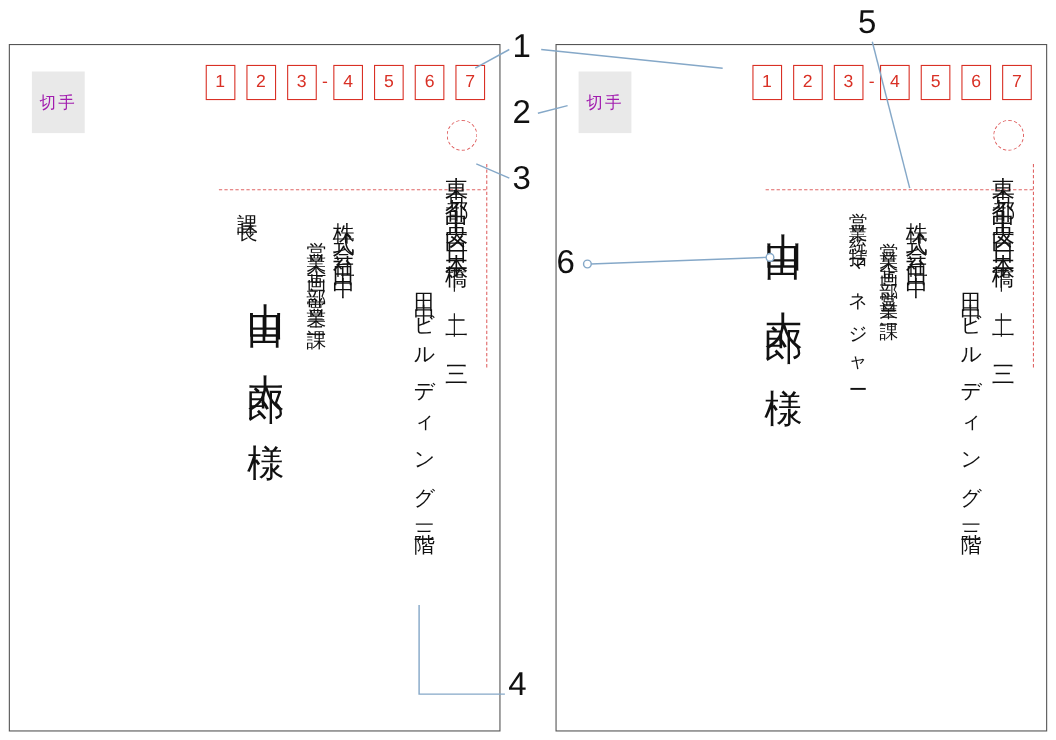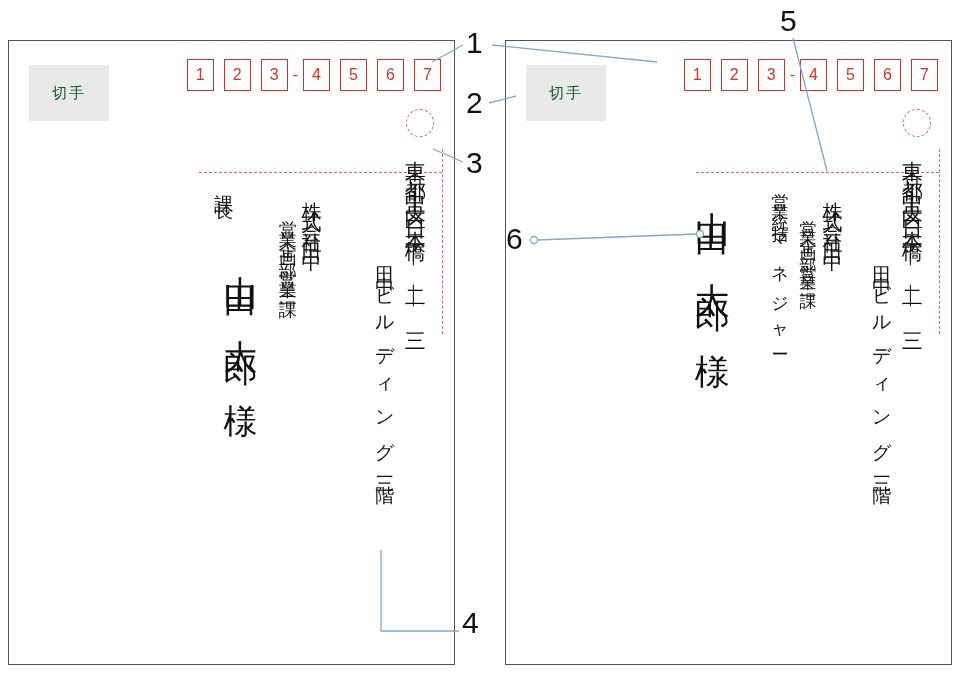--- a/index.html
+++ b/index.html
@@ -17,24 +17,24 @@
     width:447px;
     height:625px;
     border:1px solid var(--envelope-border, #555);
     background:#fff;
   }
   #env-left  { left:8px; }
   #env-right { left:505px; }
 
   .stamp {
     position:absolute; left:20px; top:24px;
-    width:80px; height:56px;
+    width:48px; height:56px;
     background:var(--stamp-bg, #e9e9e9);
     display:flex; align-items:center; justify-content:center;
-    font-size:15px; letter-spacing:2px; color:#14532d;
+    font-size:15px; letter-spacing:2px; color:#a21caf;
   }
 
   .postal-row {
     position:absolute; top:18px; right:13px;
     display:flex; align-items:center; gap:10px;
   }
   .postal-box {
     width:27px; height:32px;
     border:1.6px solid var(--accent-red, #d93025);
     color:var(--accent-red, #d93025);

